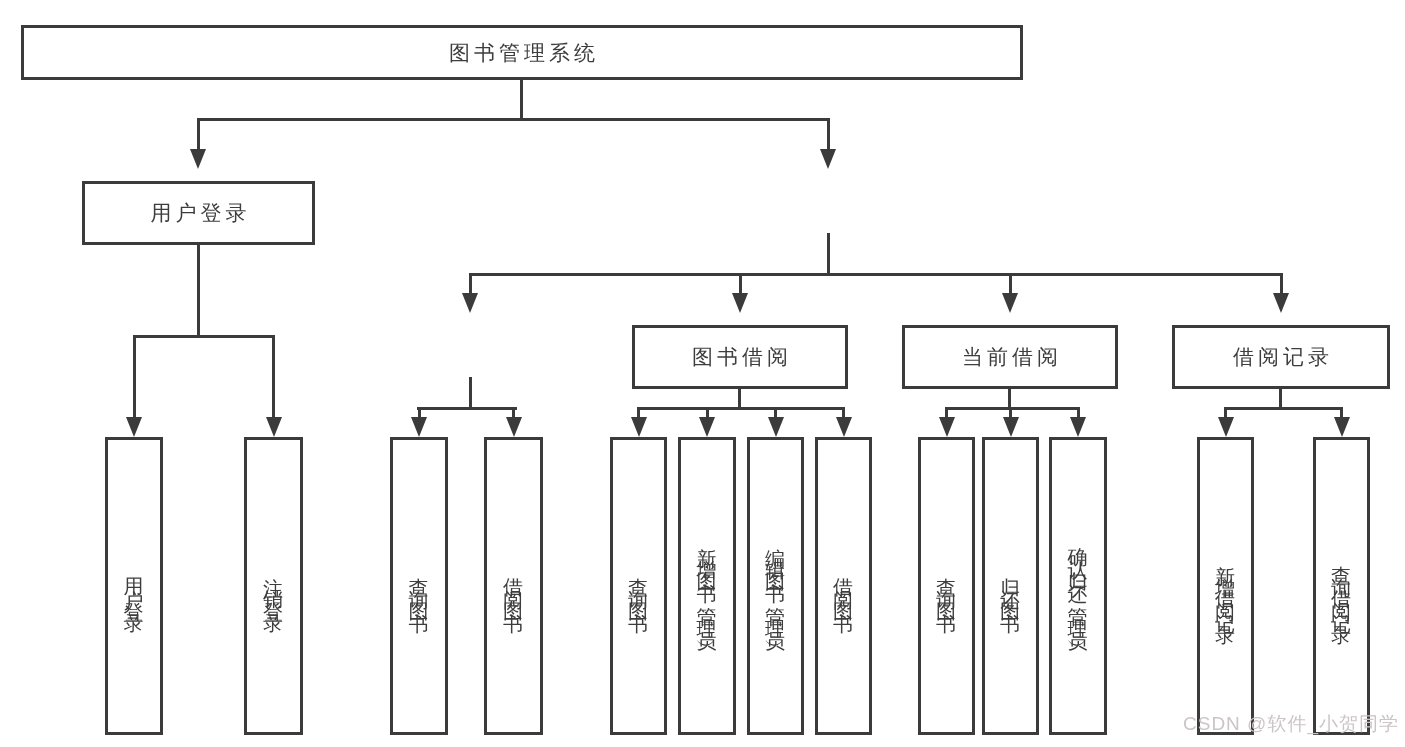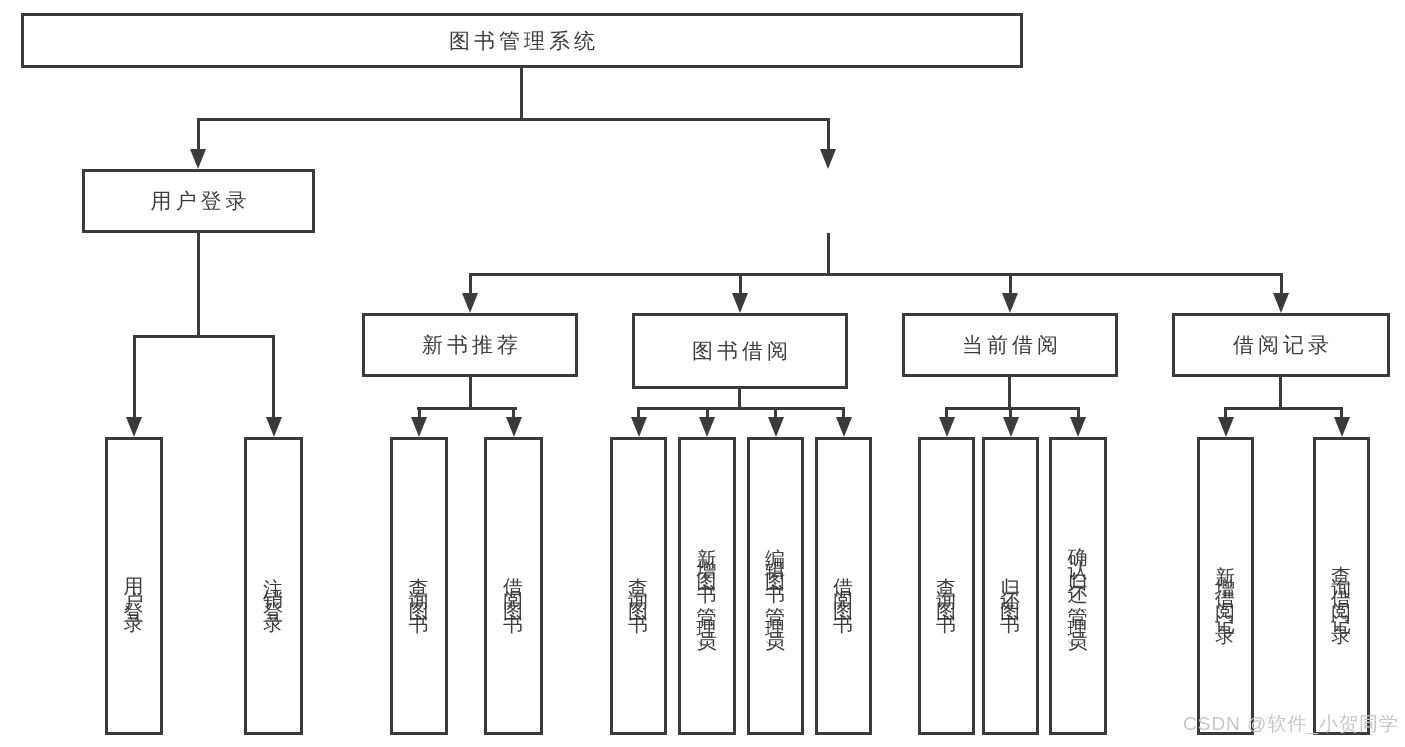--- a/index.html
+++ b/index.html
@@ -22,20 +22,21 @@
     border:3px solid var(--line);
     background:#ffffff;
     display:flex;
     align-items:center;
     justify-content:center;
     font-size:21px;
     letter-spacing:4px;
     text-indent:4px;
     color:var(--text);
     z-index:2;
+    margin-top:12px;
   }
   .leaf{
     position:absolute;
     top:437px;
     height:298px;
     box-sizing:border-box;
     border:3px solid var(--line);
     background:#ffffff;
     display:flex;
     align-items:center;
@@ -81,24 +82,21 @@
 <div id="stage">
 
   <div class="node" style="left:21px;top:13px;width:1002px;height:55px">
     <span>图书管理系统</span>
   </div>
 
   <div class="node" style="left:82px;top:169px;width:233px;height:64px">
     <span>用户登录</span>
   </div>
 
-  <div class="node" style="left:362px;top:313px;width:216px;height:64px">
-    <span>新书推荐</span>
-  </div>
-  <div class="node" style="left:632px;top:313px;width:216px;height:76px">
+  <div class="node" style="left:632px;top:313px;width:216px;height:64px">
     <span>图书借阅</span>
   </div>
   <div class="node" style="left:1172px;top:313px;width:218px;height:64px">
     <span>借阅记录</span>
   </div>
   <div class="node" style="left:902px;top:313px;width:216px;height:64px">
     <span>当前借阅</span>
   </div>
 
   <div class="leaf" style="left:105px;width:58px">

